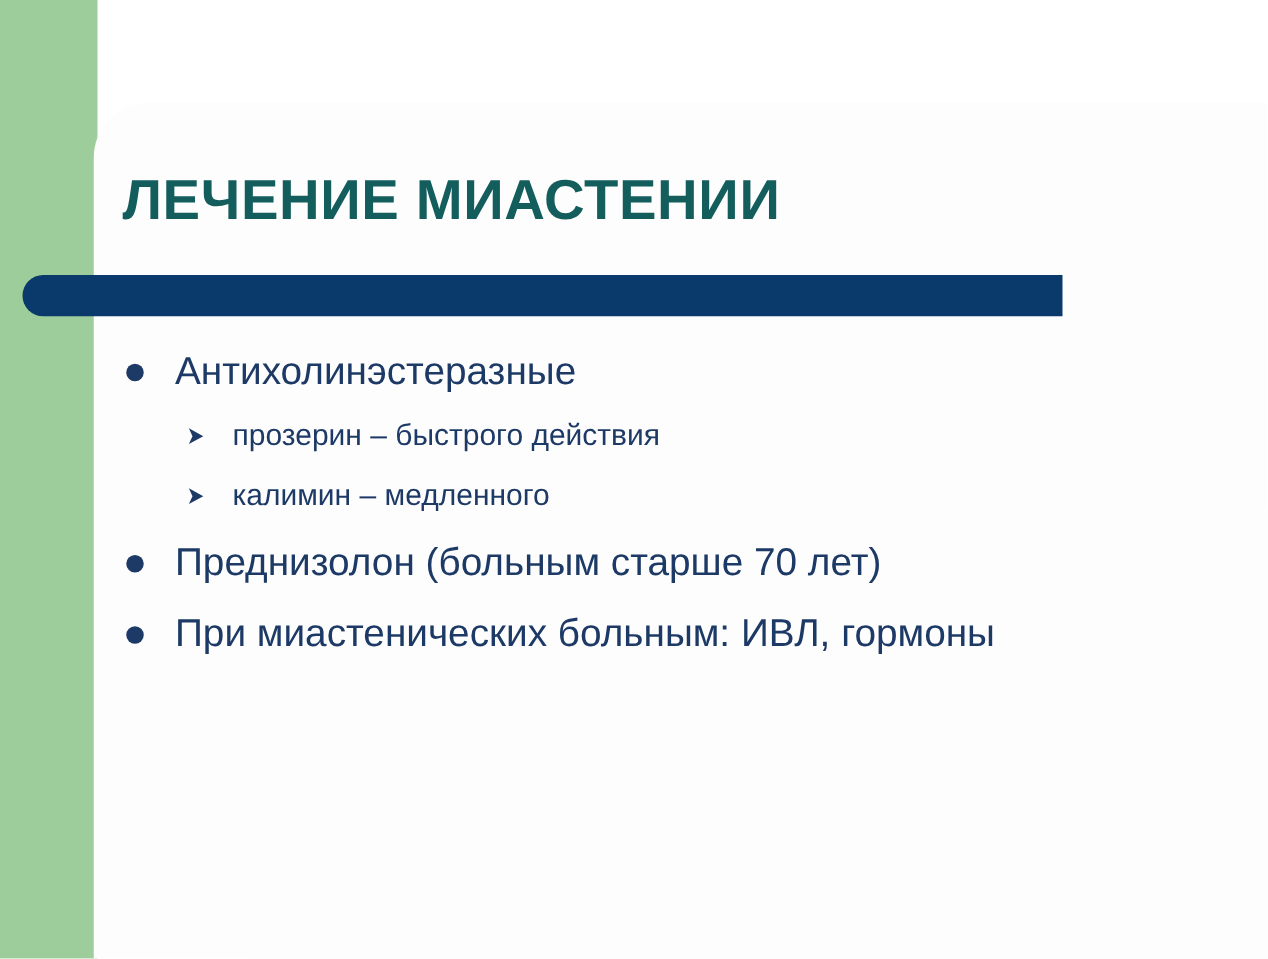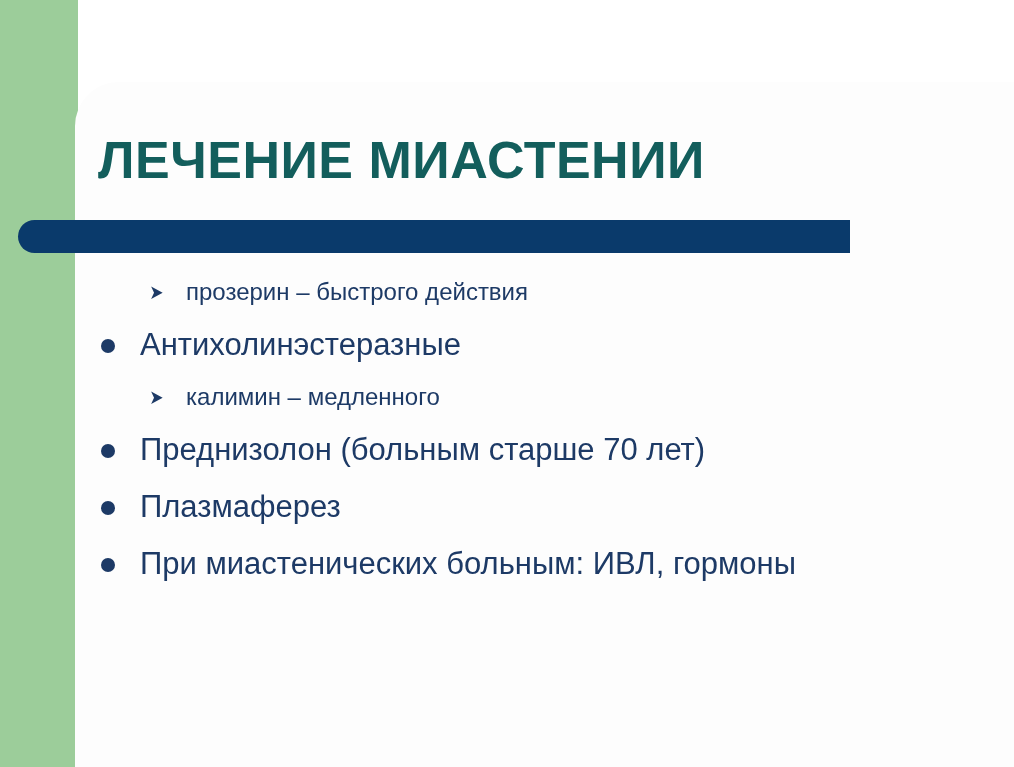--- a/index.html
+++ b/index.html
@@ -44,21 +44,21 @@
     border-top-left-radius: 44px;
   }
 
   
   .slide-title {
     position: absolute;
     left: 98px;
     top: 133px;
     width: 820px;
     margin: 0;
-    font-size: 52px;
+    font-size: 45px;
     line-height: 54px;
     font-weight: bold;
     letter-spacing: 0.5px;
     color: #135e5c;
     white-space: nowrap;
   }
 
   
   .divider-bar {
     position: absolute;
@@ -155,44 +155,40 @@
   <div class="green-panel"></div>
 
   <div class="content-card"></div>
 
   <h1 class="slide-title">ЛЕЧЕНИЕ МИАСТЕНИИ</h1>
 
   <div class="divider-bar"></div>
 
   <ul class="bullet-list">
 
+    <li class="bullet-item level-1">
+      <span class="marker"></span>
+      <span class="bullet-text">Антихолинэстеразные</span>
+    </li>
+
     <li class="bullet-item level-2">
       <span class="marker"></span>
       <span class="bullet-text">прозерин – быстрого действия</span>
-    </li>
-
-    <li class="bullet-item level-1">
-      <span class="marker"></span>
-      <span class="bullet-text">Антихолинэстеразные</span>
     </li>
 
     <li class="bullet-item level-2">
       <span class="marker"></span>
       <span class="bullet-text">калимин – медленного</span>
     </li>
 
     <li class="bullet-item level-1">
       <span class="marker"></span>
       <span class="bullet-text">Преднизолон (больным старше 70 лет)</span>
     </li>
 
-    <li class="bullet-item level-1">
-      <span class="marker"></span>
-      <span class="bullet-text">Плазмаферез</span>
-    </li>
 
 
     <li class="bullet-item level-1">
       <span class="marker"></span>
       <span class="bullet-text">При миастенических больным: ИВЛ, гормоны</span>
     </li>
 
   </ul>
 
 </div>

